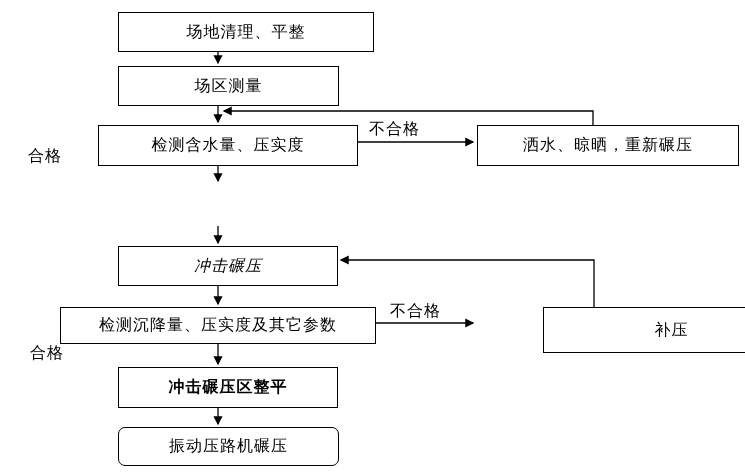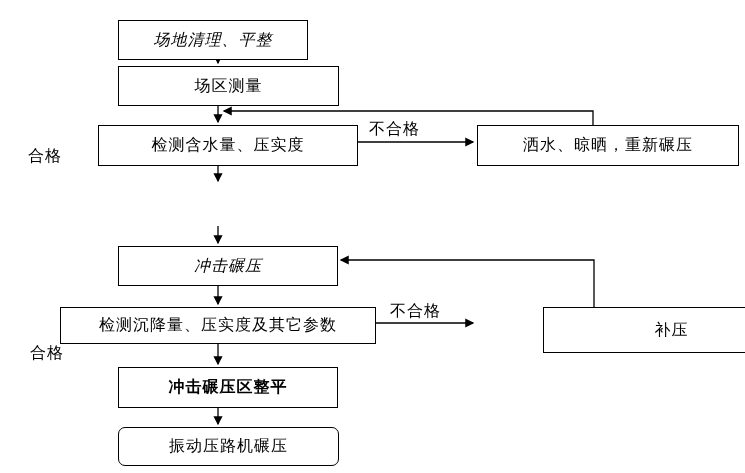--- a/index.html
+++ b/index.html
@@ -64,21 +64,21 @@
     <line x1="218" y1="344" x2="218" y2="364" stroke="#000" stroke-width="1.3" marker-end="url(#arrow)"></line>
     <line x1="218" y1="408" x2="218" y2="424" stroke="#000" stroke-width="1.3" marker-end="url(#arrow)"></line>
 
     <line x1="358" y1="142" x2="473" y2="142" stroke="#000" stroke-width="1.3" marker-end="url(#arrow)"></line>
     <line x1="376" y1="323" x2="473" y2="323" stroke="#000" stroke-width="1.3" marker-end="url(#arrow)"></line>
 
     <polyline points="593,125 593,111 224,111" fill="none" stroke="#000" stroke-width="1.3" marker-end="url(#arrow)"></polyline>
     <polyline points="594,307 594,260 341,260" fill="none" stroke="#000" stroke-width="1.3" marker-end="url(#arrow)"></polyline>
   </svg>
 
-  <div class="node" style="left:118px; top:20px;   width:190px; height:40px;font-style:italic;">场地清理、平整</div>
+  <div class="node" style="left:118px; top:12px;   width:256px; height:40px;">场地清理、平整</div>
 
   <div class="node" style="left:118px; top:66px;  width:221px; height:40px;">场区测量</div>
 
   <div class="node" style="left:98px;  top:125px; width:260px; height:41px;text-align:center;">检测含水量、压实度</div>
 
 
   <div class="node" style="left:118px; top:246px; width:220px; height:40px;font-style:italic;">冲击碾压</div>
 
   <div class="node" style="left:60px;  top:307px; width:316px; height:37px;">检测沉降量、压实度及其它参数</div>
 

